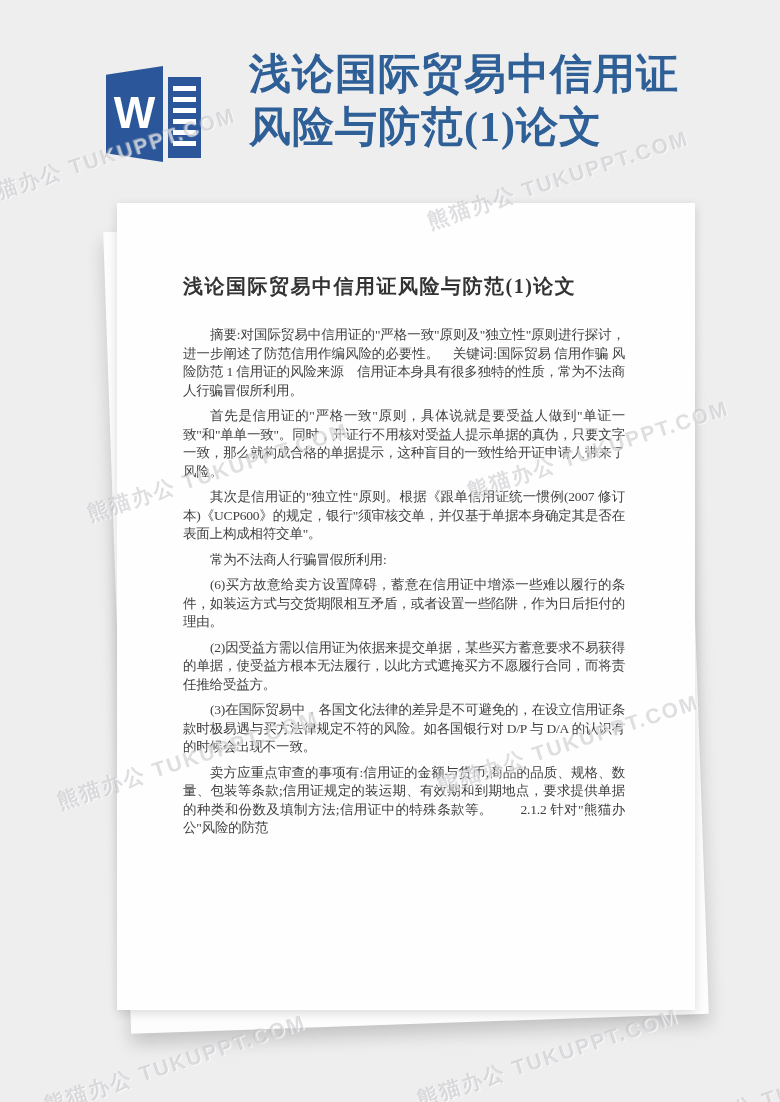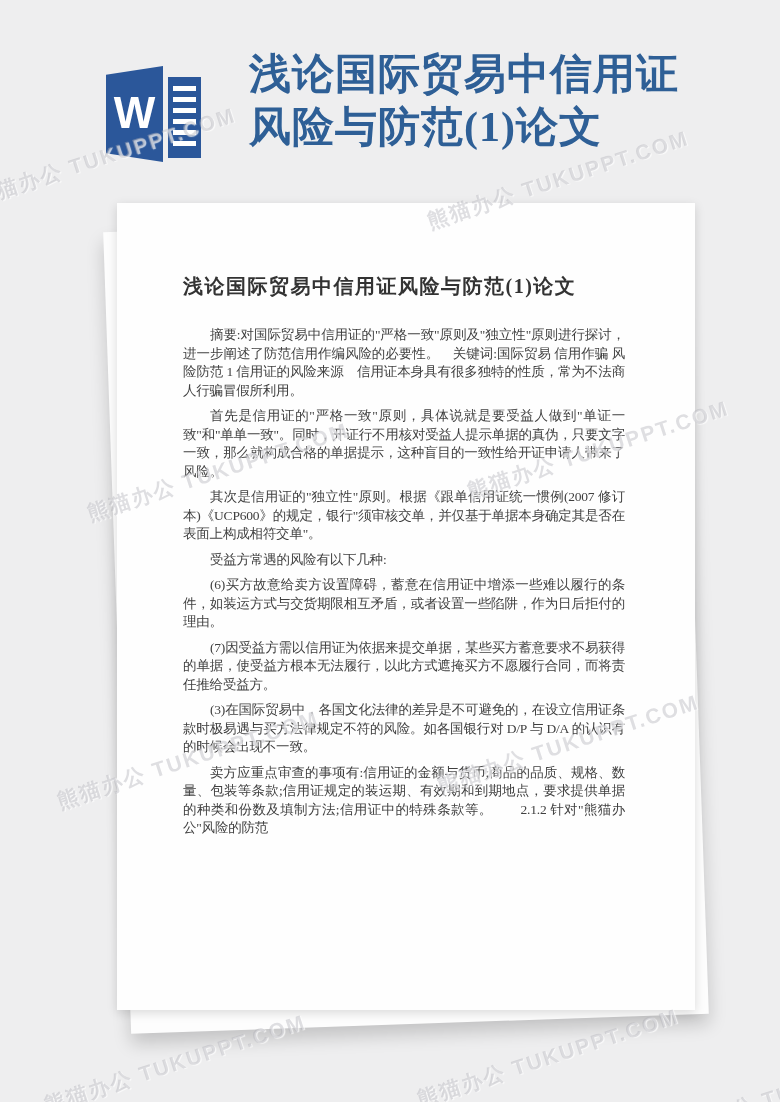--- a/index.html
+++ b/index.html
@@ -58,23 +58,23 @@
   </div>
   <div class="header-title">浅论国际贸易中信用证风险与防范(1)论文</div>
 
   <div class="back-page"></div>
 
   <div class="doc-page">
     <h1 class="doc-title">浅论国际贸易中信用证风险与防范(1)论文</h1>
     <p class="doc-para">摘要:对国际贸易中信用证的"严格一致"原则及"独立性"原则进行探讨，进一步阐述了防范信用作编风险的必要性。　关键词:国际贸易 信用作骗 风险防范 1 信用证的风险来源　信用证本身具有很多独特的性质，常为不法商人行骗冒假所利用。</p>
     <p class="doc-para">首先是信用证的"严格一致"原则，具体说就是要受益人做到"单证一致"和"单单一致"。同时，开证行不用核对受益人提示单据的真伪，只要文字一致，那么就构成合格的单据提示，这种盲目的一致性给开证申请人带来了风险。</p>
     <p class="doc-para">其次是信用证的"独立性"原则。根据《跟单信用证统一惯例(2007 修订本)《UCP600》的规定，银行"须审核交单，并仅基于单据本身确定其是否在表面上构成相符交单"。</p>
-    <p class="doc-para">受益方常遇的风险有以下几种:</p>
+    <p class="doc-para">常为不法商人行骗冒假所利用:</p>
     <p class="doc-para">(6)买方故意给卖方设置障碍，蓄意在信用证中增添一些难以履行的条件，如装运方式与交货期限相互矛盾，或者设置一些陷阱，作为日后拒付的理由。</p>
-    <p class="doc-para">(7)因受益方需以信用证为依据来提交单据，某些买方蓄意要求不易获得的单据，使受益方根本无法履行，以此方式遮掩买方不愿履行合同，而将责任推给受益方。</p>
+    <p class="doc-para">(2)因受益方需以信用证为依据来提交单据，某些买方蓄意要求不易获得的单据，使受益方根本无法履行，以此方式遮掩买方不愿履行合同，而将责任推给受益方。</p>
     <p class="doc-para">(3)在国际贸易中，各国文化法律的差异是不可避免的，在设立信用证条款时极易遇与买方法律规定不符的风险。如各国银行对 D/P 与 D/A 的认识有的时候会出现不一致。</p>
     <p class="doc-para">卖方应重点审查的事项有:信用证的金额与货币;商品的品质、规格、数量、包装等条款;信用证规定的装运期、有效期和到期地点，要求提供单据的种类和份数及填制方法;信用证中的特殊条款等。　　2.1.2 针对"熊猫办公"风险的防范</p>
   </div>
 
   <span class="wm wm1">熊猫办公 TUKUPPT.COM</span>
   <span class="wm wm2">熊猫办公 TUKUPPT.COM</span>
   <span class="wm wm3">熊猫办公 TUKUPPT.COM</span>
   <span class="wm wm4">熊猫办公 TUKUPPT.COM</span>
   <span class="wm wm5">熊猫办公 TUKUPPT.COM</span>
   <span class="wm wm6">熊猫办公 TUKUPPT.COM</span>

